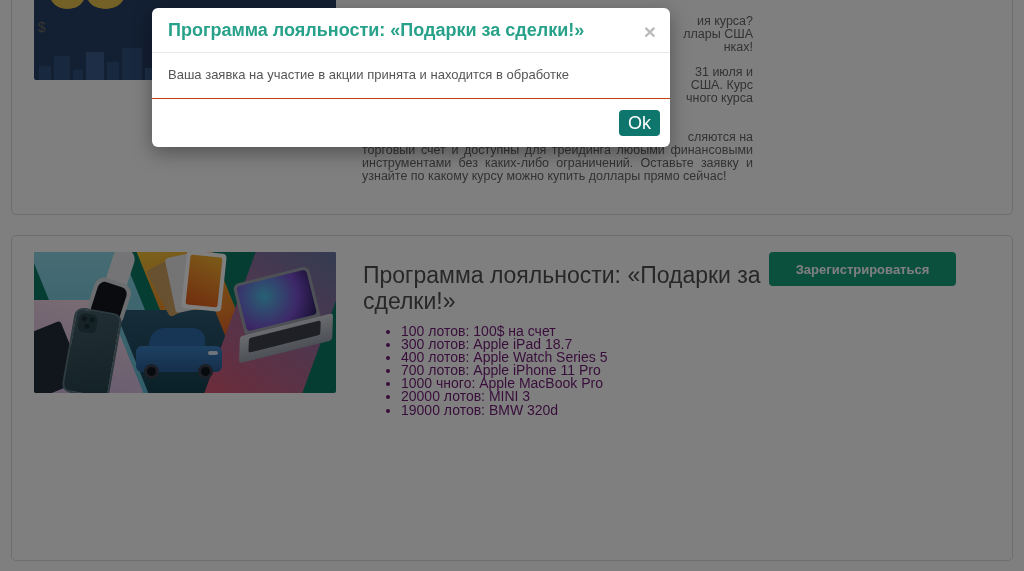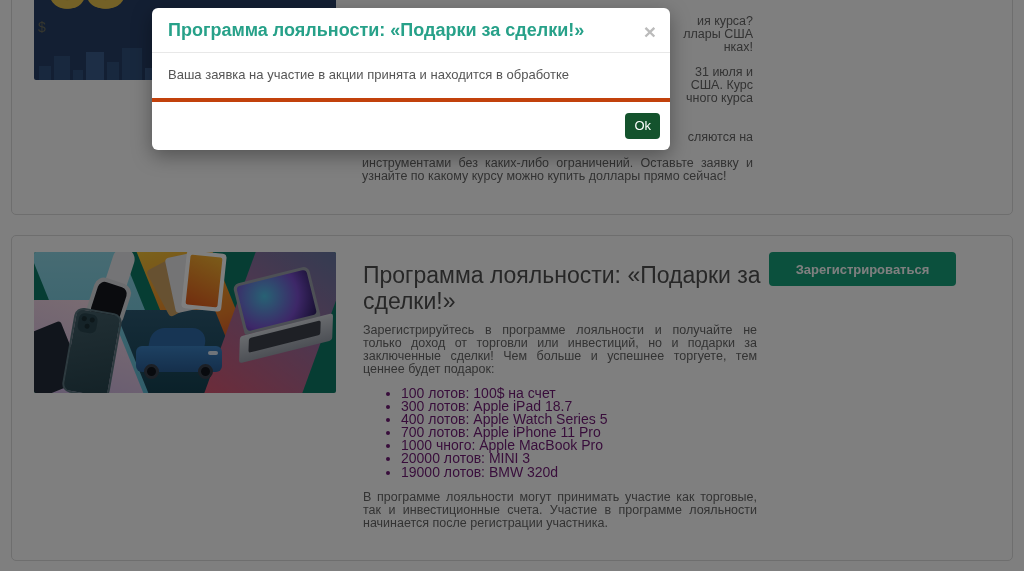--- a/index.html
+++ b/index.html
@@ -129,25 +129,25 @@
     background:#fff; border-radius:6px; box-shadow:0 6px 20px rgba(0,0,0,.35);
   }
   .modal-header { position:relative; padding:11px 16px; border-bottom:1px solid #e8e8e8; }
   .modal-title { font-size:18px; line-height:22px; font-weight:bold; color:#27a189; }
   .modal-close {
     position:absolute; right:10px; top:14px; width:20px; height:20px;
     font-size:21px; line-height:20px; font-weight:bold; color:#bbb;
     text-align:center; cursor:pointer;
   }
   .modal-body { padding:15px 16px 16px; font-size:13px; line-height:14px; color:#555;
-    border-bottom:4px solid #c2410c; }
+    border-bottom:1px solid #c2410c; }
   .modal-footer { padding:11px 10px 11px 15px; display:flex; justify-content:flex-end; }
   .btn-ok {
-    background:#14532d; color:#fff; border:none; border-radius:4px;
-    font-family:inherit; font-size:13px; line-height:14px; padding:6px 9px;
+    background:#0f766e; color:#fff; border:none; border-radius:4px;
+    font-family:inherit; font-size:18px; line-height:14px; padding:6px 9px;
     cursor:pointer;
   }
 </style>
 </head>
 <body>
 
 <div class="card" id="card-top">
   <div id="promo-img">
     <span class="dollar d1">$</span>
     <span class="dollar d2">$</span>
@@ -174,20 +174,21 @@
 </div>
 
 <div id="card1-text">
   <div class="frag f1">ия курса?</div>
   <div class="frag f2">ллары США</div>
   <div class="frag f3">нках!</div>
   <div class="frag f4">31 июля и</div>
   <div class="frag f5">США. Курс</div>
   <div class="frag f6">чного курса</div>
   <div class="frag f7">сляются на</div>
+  <div class="lA just">торговый счет и доступны для трейдинга любыми финансовыми</div>
   <div class="lB just">инструментами без каких-либо ограничений. Оставьте заявку и</div>
   <div class="lC">узнайте по какому курсу можно купить доллары прямо сейчас!</div>
 </div>
 
 <div class="card" id="card-loyalty">
   <div id="gift-img">
     <div class="stp s-blue"></div>
     <div class="stp s-yellow"></div>
     <div class="stp s-bmw"></div>
     <div class="stp s-pink"></div>
@@ -212,40 +213,29 @@
       <div class="mscr">
           <div class="wall"></div>
         </div>
       <div class="deck"></div>
         <div class="keys"></div>
     </div>
   </div>
 
   <div class="col">
     <div class="card-title">Программа лояльности: «Подарки за сделки!»</div>
-    <div class="para" id="intro">
-      <div class="just">Зарегистрируйтесь в программе лояльности и получайте не</div>
-      <div class="just">только доход от торговли или инвестиций, но и подарки за</div>
-      <div class="just">заключенные сделки! Чем больше и успешнее торгуете, тем</div>
-      <div>ценнее будет подарок:</div>
-    </div>
     <ul id="gifts">
       <li>100 лотов: 100$ на счет</li>
       <li>300 лотов: Apple iPad 18.7</li>
       <li>400 лотов: Apple Watch Series 5</li>
       <li>700 лотов: Apple iPhone 11 Pro</li>
       <li>1000 чного: Apple MacBook Pro</li>
       <li>20000 лотов: MINI 3</li>
       <li>19000 лотов: BMW 320d</li>
     </ul>
-    <div class="para" id="footerp">
-      <div class="just">В программе лояльности могут принимать участие как торговые,</div>
-      <div class="just">так и инвестиционные счета. Участие в программе лояльности</div>
-      <div>начинается после регистрации участника.</div>
-    </div>
   </div>
 
   <div class="register-btn">Зарегистрироваться</div>
 </div>
 
 <div class="overlay"></div>
 
 <div class="modal">
   <div class="modal-header">
     <div class="modal-title">Программа лояльности: «Подарки за сделки!»</div>

